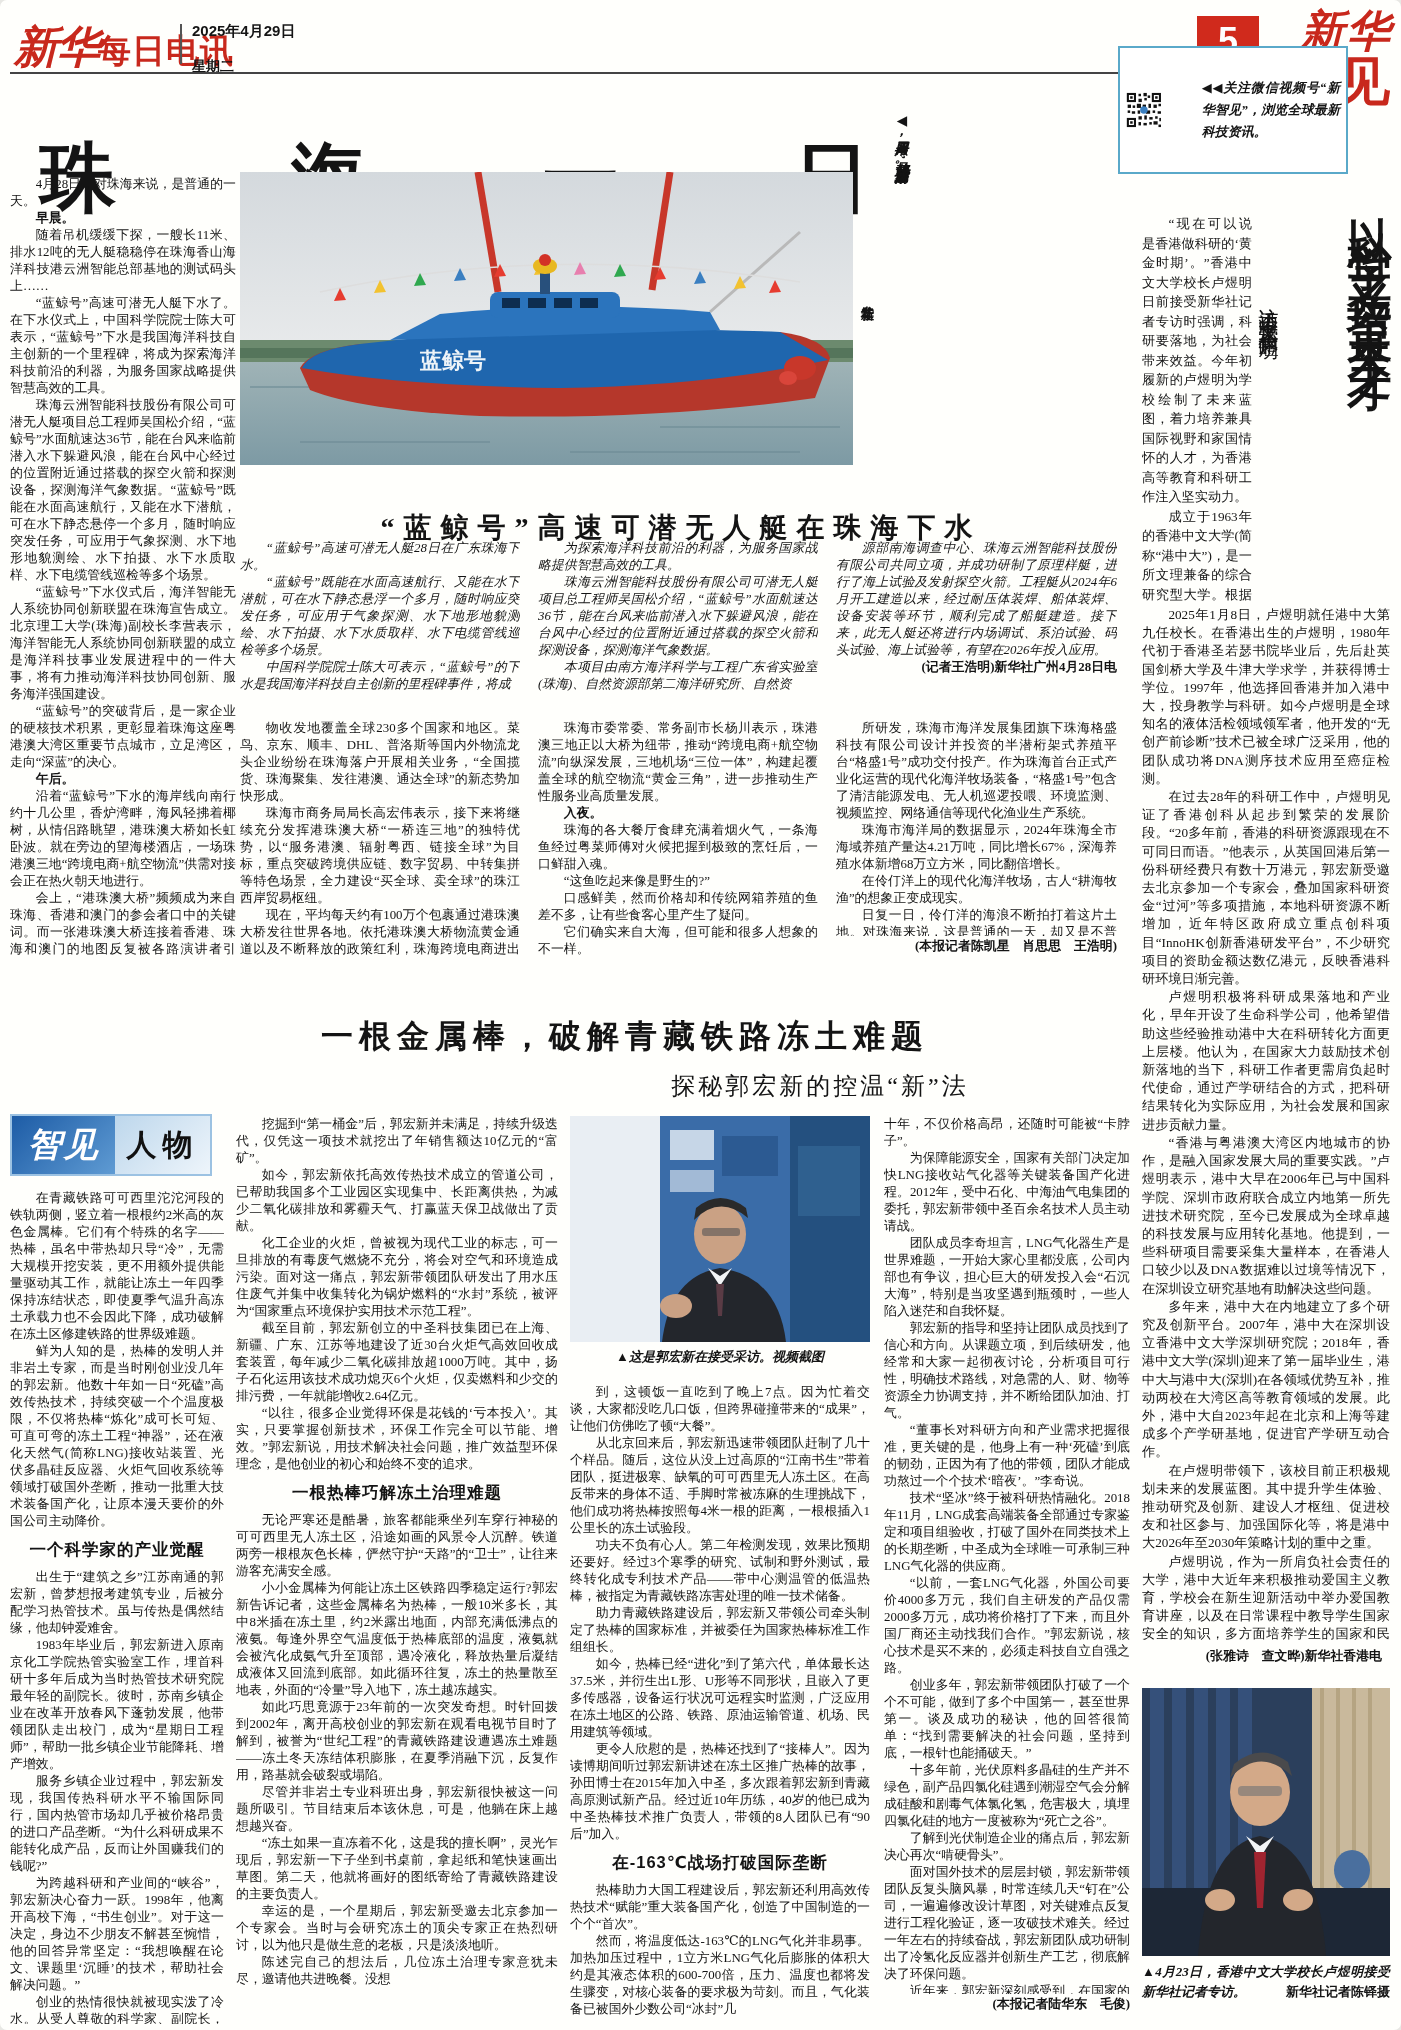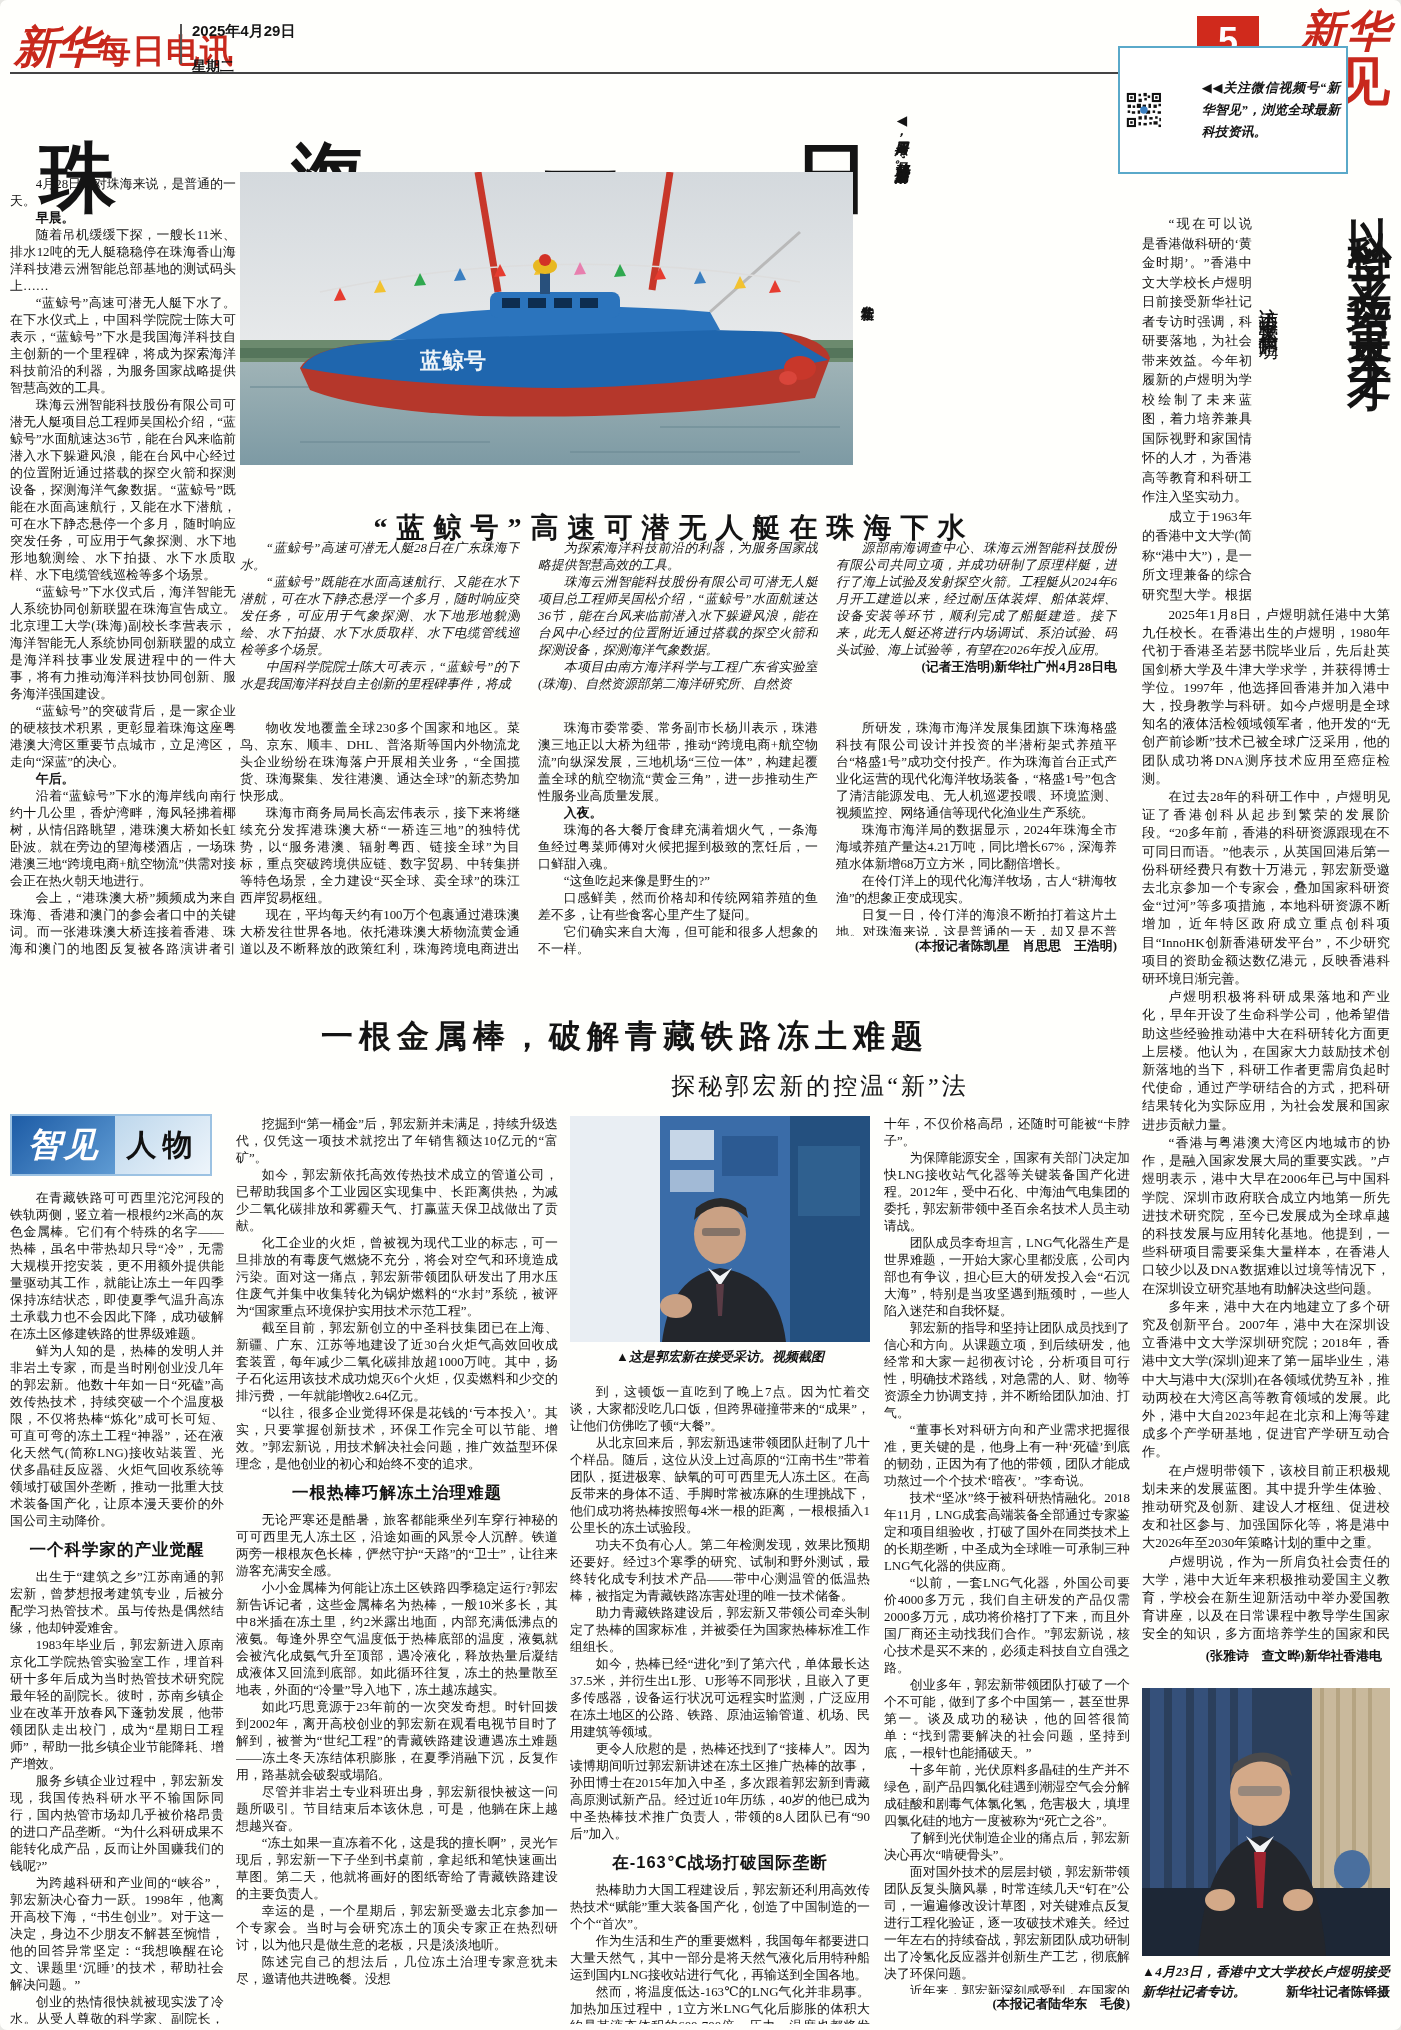--- a/index.html
+++ b/index.html
@@ -32,21 +32,21 @@
   .subhead{font-family:"Liberation Sans","DejaVu Sans",sans-serif;font-weight:bold;text-align:center;
            font-size:16.5px;text-indent:0 !important;margin:11px 0 !important;letter-spacing:1px;}
   .kai p{font-style:italic;}
   
   .zh-headline{position:absolute;left:40px;top:84px;width:830px;height:88px;display:flex;
                justify-content:space-between;font-size:76px;font-weight:bold;line-height:86px;}
   .zh-photo{position:absolute;left:240px;top:172px;width:613px;height:293px;}
   .zh-photo-credit{position:absolute;left:858px;top:296px;height:80px;font-size:13px;font-weight:bold;}
   .zh-photo-cap{position:absolute;left:891px;top:112px;height:340px;font-size:13.5px;font-style:italic;
                 font-weight:bold;line-height:20px;}
-  .bx-headline{position:absolute;left:243px;top:486px;width:862px;font-size:28px;font-weight:bold;
+  .bx-headline{position:absolute;left:250px;top:486px;width:862px;font-size:28px;font-weight:bold;
                text-align:center;letter-spacing:9px;}
   
   .guo-headline{position:absolute;left:120px;top:994px;width:1010px;font-size:32px;font-weight:bold;
                 text-align:center;letter-spacing:6px;}
   .guo-deck{position:absolute;left:520px;top:1070px;width:600px;font-size:24px;text-align:center;letter-spacing:3px;}
   .badge{position:absolute;left:10px;top:1114px;width:202px;height:62px;border:2px solid #9cc2e2;
          display:flex;box-sizing:border-box;font-family:"Liberation Sans",sans-serif;}
   .badge .bl{flex:0 0 52%;background:linear-gradient(135deg,#1d5ca6,#5f9bd3);color:#fff;font-size:34px;
              font-weight:bold;display:flex;align-items:center;justify-content:center;letter-spacing:2px;
              font-style:italic;}
@@ -322,21 +322,20 @@
 
   <div class="col" style="left:570px;top:1384px;width:300px;height:640px;">
     <p>到，这顿饭一直吃到了晚上7点。因为忙着交谈，大家都没吃几口饭，但跨界碰撞带来的“成果”，让他们仿佛吃了顿“大餐”。</p>
     <p>从北京回来后，郭宏新迅速带领团队赶制了几十个样品。随后，这位从没上过高原的“江南书生”带着团队，挺进极寒、缺氧的可可西里无人冻土区。在高反带来的身体不适、手脚时常被冻麻的生理挑战下，他们成功将热棒按照每4米一根的距离，一根根插入1公里长的冻土试验段。</p>
     <p>功夫不负有心人。第二年检测发现，效果比预期还要好。经过3个寒季的研究、试制和野外测试，最终转化成专利技术产品——带中心测温管的低温热棒，被指定为青藏铁路冻害处理的唯一技术储备。</p>
     <p>助力青藏铁路建设后，郭宏新又带领公司牵头制定了热棒的国家标准，并被委任为国家热棒标准工作组组长。</p>
     <p>如今，热棒已经“进化”到了第六代，单体最长达37.5米，并衍生出L形、U形等不同形状，且嵌入了更多传感器，设备运行状况可远程实时监测，广泛应用在冻土地区的公路、铁路、原油运输管道、机场、民用建筑等领域。</p>
     <p>更令人欣慰的是，热棒还找到了“接棒人”。因为读博期间听过郭宏新讲述在冻土区推广热棒的故事，孙田博士在2015年加入中圣，多次跟着郭宏新到青藏高原测试新产品。经过近10年历练，40岁的他已成为中圣热棒技术推广负责人，带领的8人团队已有“90后”加入。</p>
     <p class="subhead">在-163℃战场打破国际垄断</p>
     <p>热棒助力大国工程建设后，郭宏新还利用高效传热技术“赋能”重大装备国产化，创造了中国制造的一个个“首次”。</p>
-    <p>作为生活和生产的重要燃料，我国每年都要进口大量天然气，其中一部分是将天然气液化后用特种船运到国内LNG接收站进行气化，再输送到全国各地。</p>
     <p>然而，将温度低达-163℃的LNG气化并非易事。加热加压过程中，1立方米LNG气化后膨胀的体积大约是其液态体积的600-700倍，压力、温度也都将发生骤变，对核心装备的要求极为苛刻。而且，气化装备已被国外少数公司“冰封”几</p>
   </div>
 
   <div class="col" style="left:884px;top:1116px;width:246px;height:878px;">
     <p style="text-indent:0;">十年，不仅价格高昂，还随时可能被“卡脖子”。</p>
     <p>为保障能源安全，国家有关部门决定加快LNG接收站气化器等关键装备国产化进程。2012年，受中石化、中海油气电集团的委托，郭宏新带领中圣百余名技术人员主动请战。</p>
     <p>团队成员李奇坦言，LNG气化器生产是世界难题，一开始大家心里都没底，公司内部也有争议，担心巨大的研发投入会“石沉大海”，特别是当攻坚遇到瓶颈时，一些人陷入迷茫和自我怀疑。</p>
     <p>郭宏新的指导和坚持让团队成员找到了信心和方向。从课题立项，到后续研发，他经常和大家一起彻夜讨论，分析项目可行性，明确技术路线，对急需的人、财、物等资源全力协调支持，并不断给团队加油、打气。</p>
     <p>“董事长对科研方向和产业需求把握很准，更关键的是，他身上有一种‘死磕’到底的韧劲，正因为有了他的带领，团队才能成功熬过一个个技术‘暗夜’。”李奇说。</p>
     <p>技术“坚冰”终于被科研热情融化。2018年11月，LNG成套高端装备全部通过专家鉴定和项目组验收，打破了国外在同类技术上的长期垄断，中圣成为全球唯一可承制三种LNG气化器的供应商。</p>

